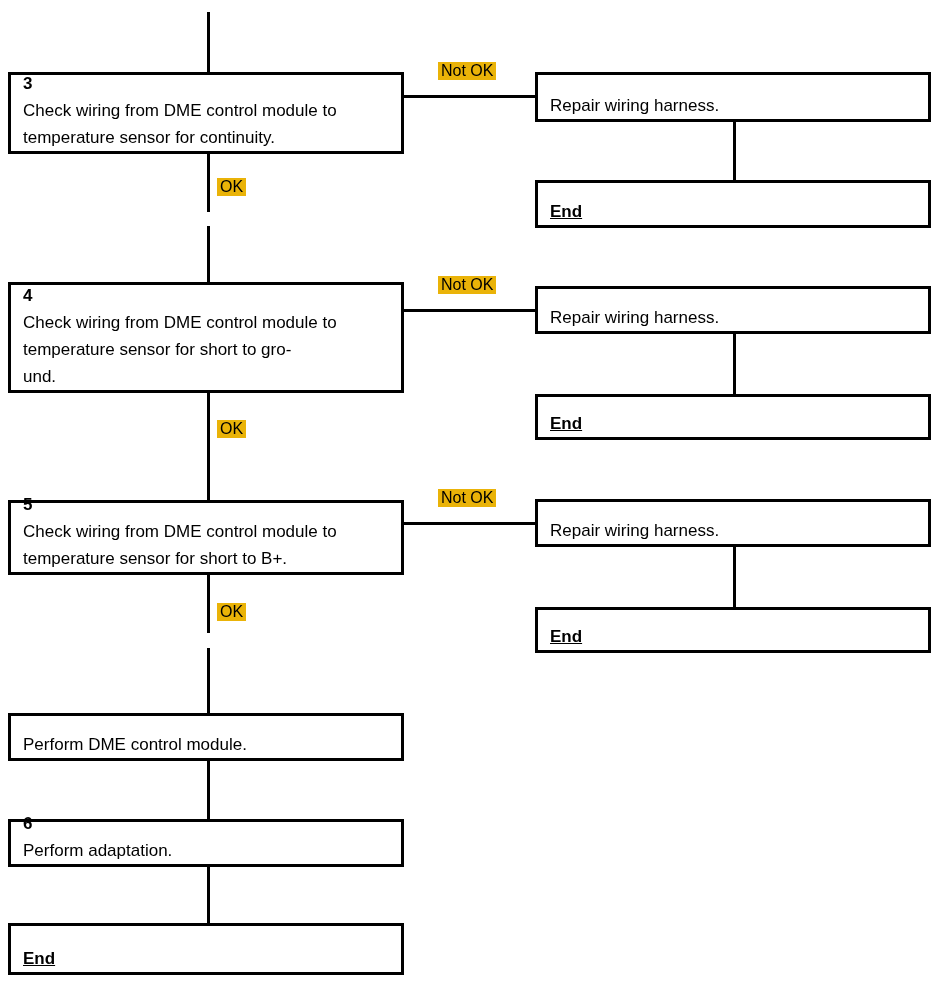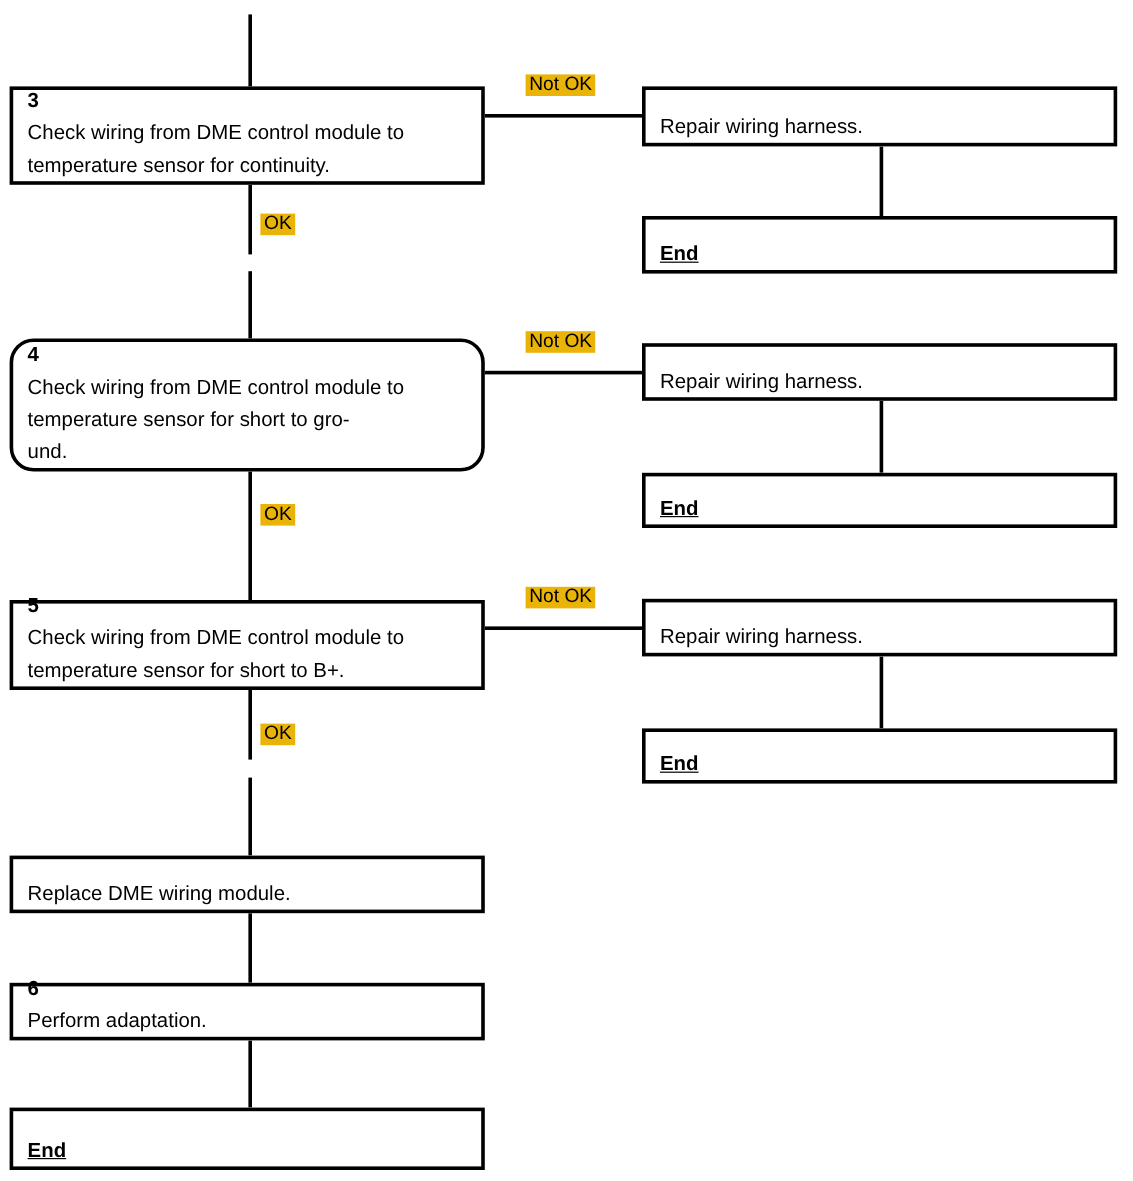--- a/index.html
+++ b/index.html
@@ -86,21 +86,21 @@
   <div class="line-v" style="left:733px; top:122px; height:58px;"></div>
 
   <div class="box" style="left:535px; top:180px; width:396px; height:48px;">
     <div class="box-text bold">End</div>
   </div>
 
   <div class="line-v" style="left:207px; top:154px; height:58px;"></div>
   <div class="edge-label" style="left:217px; top:178px;">OK</div>
   <div class="line-v" style="left:207px; top:226px; height:56px;"></div>
 
-  <div class="box" style="left:8px; top:282px; width:396px; height:111px;border-radius:20px;">
+  <div class="box" style="left:8px; top:282px; width:396px; height:111px;">
     <div class="box-text">
       <b>4</b>
       <span>Check wiring from DME control module to temperature sensor for short to gro-
 und.</span>
     </div>
   </div>
 
   <div class="line-h" style="left:404px; top:309px; width:134px;"></div>
   <div class="edge-label" style="left:438px; top:276px;">Not OK</div>
 
@@ -135,21 +135,21 @@
 
   <div class="box" style="left:535px; top:607px; width:396px; height:46px;">
     <div class="box-text bold">End</div>
   </div>
 
   <div class="line-v" style="left:207px; top:575px; height:58px;"></div>
   <div class="edge-label" style="left:217px; top:603px;">OK</div>
   <div class="line-v" style="left:207px; top:648px; height:65px;"></div>
 
   <div class="box" style="left:8px; top:713px; width:396px; height:48px;">
-    <div class="box-text">Replace DME wiring module.</div>
+    <div class="box-text">Perform DME control module.</div>
   </div>
 
   <div class="line-v" style="left:207px; top:761px; height:58px;"></div>
 
   <div class="box" style="left:8px; top:819px; width:396px; height:48px;">
     <div class="box-text">
       <b>6</b>
       <span>Perform adaptation.</span>
     </div>
   </div>

